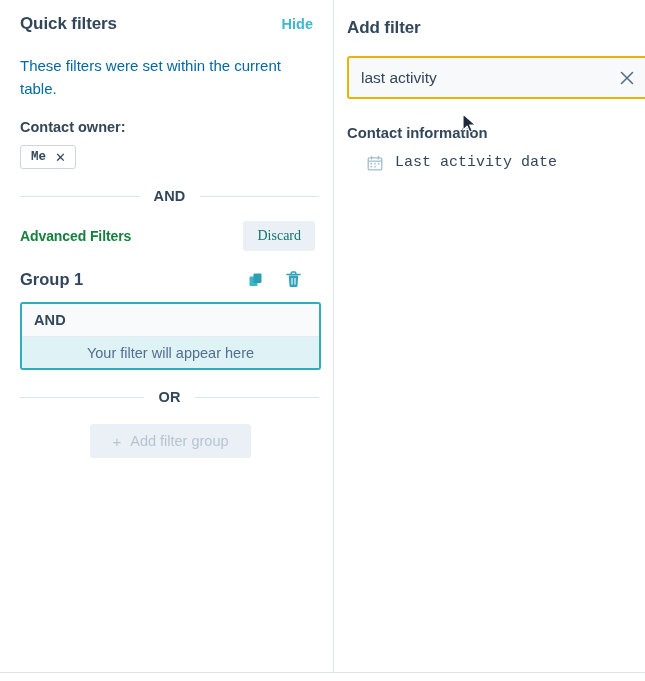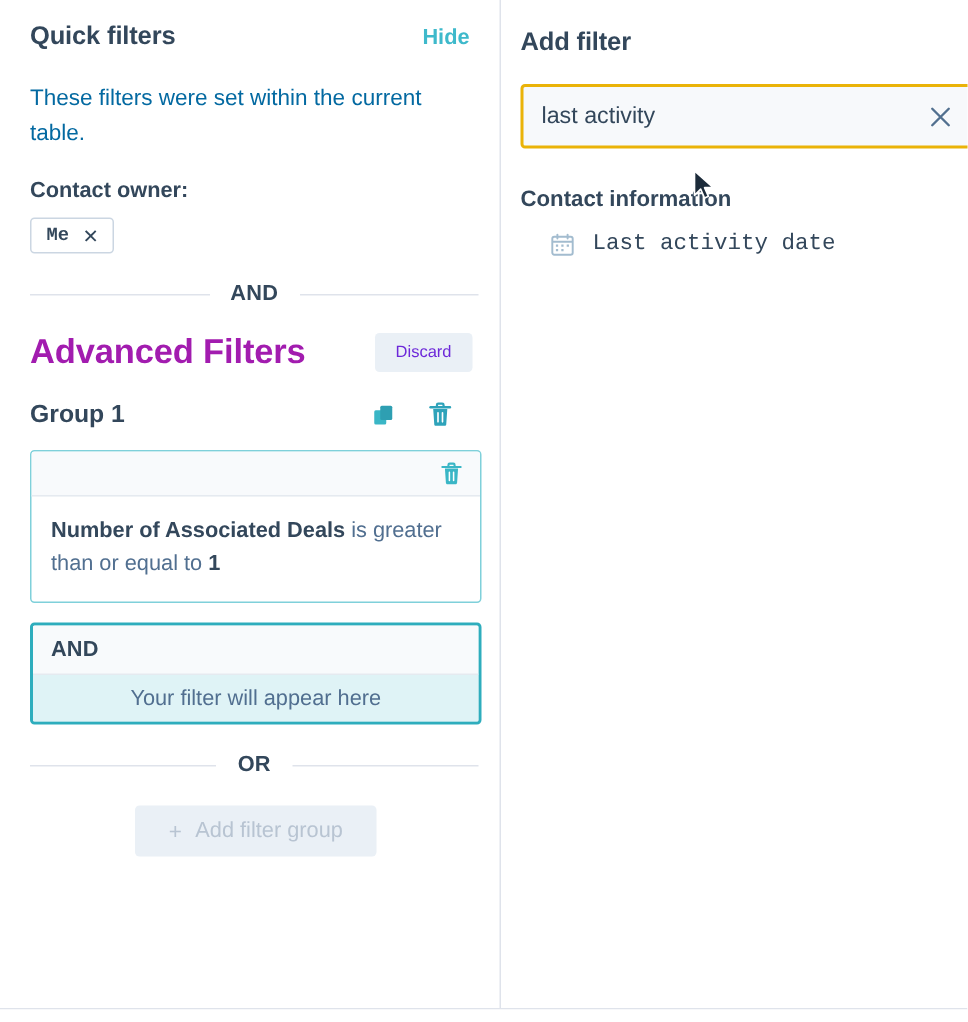--- a/index.html
+++ b/index.html
@@ -150,33 +150,33 @@
 
   
   .af-header {
     display: flex;
     align-items: center;
     justify-content: space-between;
     margin-top: 17px;
     padding-right: 6px;
   }
   .af-title {
-    font-size: 23px;
-    font-weight: bold;
-    color: #a21caf;
+    font-size: 14px;
+    font-weight: bold;
+    color: #15803d;
     letter-spacing: -0.1px;
   }
   .btn-discard {
     background: #eaf0f6;
     border: none;
     border-radius: 3px;
     padding: 7px 14px;
-    font-family: Liberation Sans, sans-serif;
-    font-size: 11px;
-    color: #6d28d9;
+    font-family: Liberation Serif, serif;
+    font-size: 14px;
+    color: #0f766e;
     cursor: pointer;
   }
 
   .group-header {
     display: flex;
     align-items: center;
     justify-content: space-between;
     margin-top: 19px;
     padding-right: 20px;
   }
@@ -391,35 +391,20 @@
               <path d="M1 3.5h13" stroke="#2ea3ba" stroke-width="1.6" stroke-linecap="round"></path>
               <path d="M5.3 3.2V2c0-.5.4-.9.9-.9h2.6c.5 0 .9.4.9.9v1.2" stroke="#2ea3ba" stroke-width="1.5"></path>
               <path d="M2.8 4.6h9.4l-.7 10.2c0 .6-.5 1.1-1.1 1.1H4.6c-.6 0-1.1-.5-1.1-1.1L2.8 4.6z" fill="#2ea3ba"></path>
               <path d="M6 7.2v6M9 7.2v6" stroke="#ffffff" stroke-width="1.1" stroke-linecap="round"></path>
             </svg>
           </button>
         </div>
       </div>
 
       
-      <div class="fcard">
-        <div class="fcard-top">
-          <button class="icon-btn">
-            <svg width="14" height="16" viewBox="0 0 15 17" fill="none">
-              <path d="M1 3.5h13" stroke="#3ab6c6" stroke-width="1.6" stroke-linecap="round"></path>
-              <path d="M5.3 3.2V2c0-.5.4-.9.9-.9h2.6c.5 0 .9.4.9.9v1.2" stroke="#3ab6c6" stroke-width="1.5"></path>
-              <path d="M2.8 4.6h9.4l-.7 10.2c0 .6-.5 1.1-1.1 1.1H4.6c-.6 0-1.1-.5-1.1-1.1L2.8 4.6z" fill="#3ab6c6"></path>
-              <path d="M6 7.2v6M9 7.2v6" stroke="#ffffff" stroke-width="1.1" stroke-linecap="round"></path>
-            </svg>
-          </button>
-        </div>
-        <div class="fcard-body">
-          <b>Number of Associated Deals</b><span> is greater than or equal to </span><b>1</b>
-        </div>
-      </div>
 
       
       <div class="fcard2">
         <div class="fcard2-top">AND</div>
         <div class="fcard2-body">Your filter will appear here</div>
       </div>
 
       <div class="sep">
         <span class="sep-txt">OR</span>
       </div>

